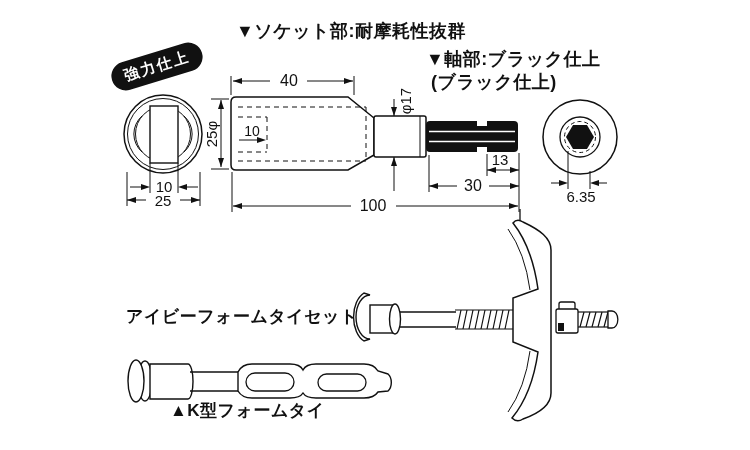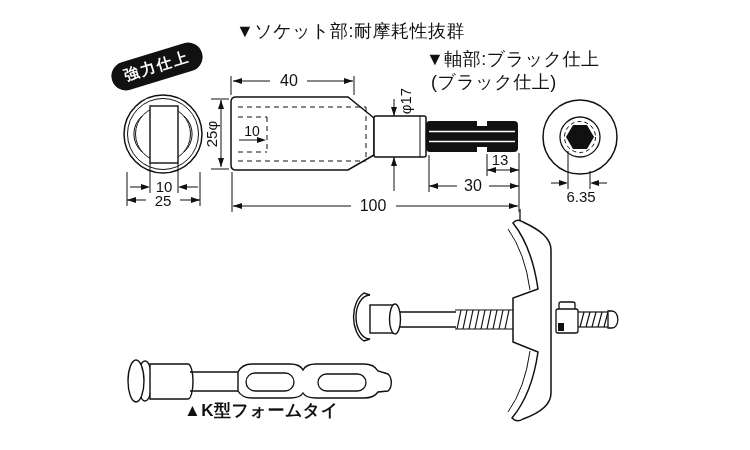--- a/index.html
+++ b/index.html
@@ -1,44 +1,45 @@
 <!DOCTYPE html>
 <html><head>
 <meta charset="utf-8">
 <style>
   html,body{margin:0;padding:0;background:#fff;}
   .stage{position:relative;width:750px;height:450px;background:#fff;overflow:hidden;
          font-family:"Liberation Sans",sans-serif;color:#111;}
   .badge{position:absolute;left:110px;top:52px;width:94px;height:29px;background:#111;
          border-radius:15px;color:#fff;display:flex;align-items:center;justify-content:center;
          font-size:15px;font-weight:700;letter-spacing:2px;transform:rotate(-17deg);}
-  .callout{position:absolute;font-weight:400;font-size:18px;letter-spacing:0.5px;white-space:nowrap;}
+  .callout{position:absolute;font-weight:700;font-size:18px;letter-spacing:0.5px;white-space:nowrap;}
   .co-socket{left:236px;top:19px;}
   .co-shaft{left:426px;top:47px;}
   .co-shaft2{left:431px;top:70px;}
   .lbl{position:absolute;font-weight:600;font-size:17px;letter-spacing:0.5px;white-space:nowrap;}
   .lbl-tieset{left:126px;top:305px;}
-  .lbl-ktie{left:184px;top:399px;}
+  .lbl-ktie{left:170px;top:399px;}
   svg{position:absolute;left:0;top:0;}
   svg text{font-family:"Liberation Sans",sans-serif;fill:#111;}
   .ln{stroke:#111;stroke-width:1.5;fill:none;}
   .thin{stroke:#111;stroke-width:1;fill:none;}
   .dash{stroke:#111;stroke-width:1;fill:none;stroke-dasharray:5 4;}
   .part{stroke:#111;stroke-width:1.5;fill:#fff;}
   .arr{fill:#111;stroke:none;}
 </style>
 </head>
 <body>
 
 <div class="stage">
 
   <div class="badge">強力仕上</div>
   <div class="callout co-socket">▼ソケット部:耐摩耗性抜群</div>
   <div class="callout co-shaft">▼軸部:ブラック仕上</div>
   <div class="callout co-shaft2">(ブラック仕上)</div>
+  <div class="lbl lbl-tieset">アイビーフォームタイセット</div>
   <div class="lbl lbl-ktie">▲K型フォームタイ</div>
 
   <svg width="750" height="450" viewBox="0 0 750 450">
 
     <g>
       <circle cx="163" cy="134" r="39" class="ln"></circle>
       <circle cx="163" cy="134" r="35.5" class="thin"></circle>
       <circle cx="163" cy="134" r="27.5" class="thin"></circle>
       <path d="M 142,116 A 24 24 0 0 0 142,152" class="thin"></path>
       <path d="M 184,116 A 24 24 0 0 1 184,152" class="thin"></path>

